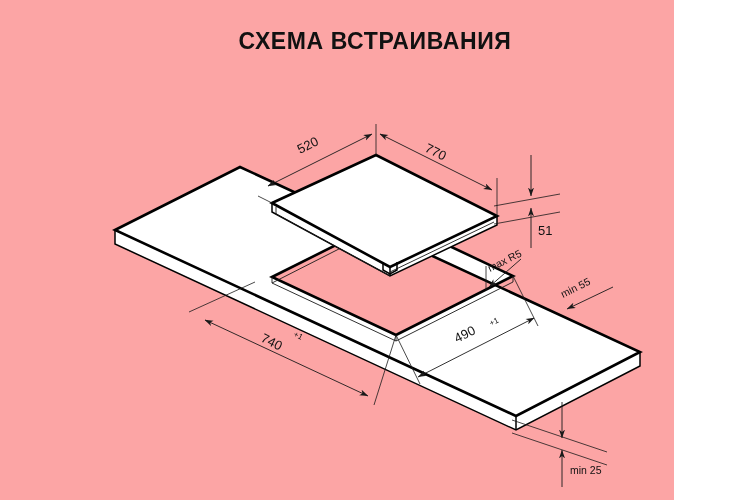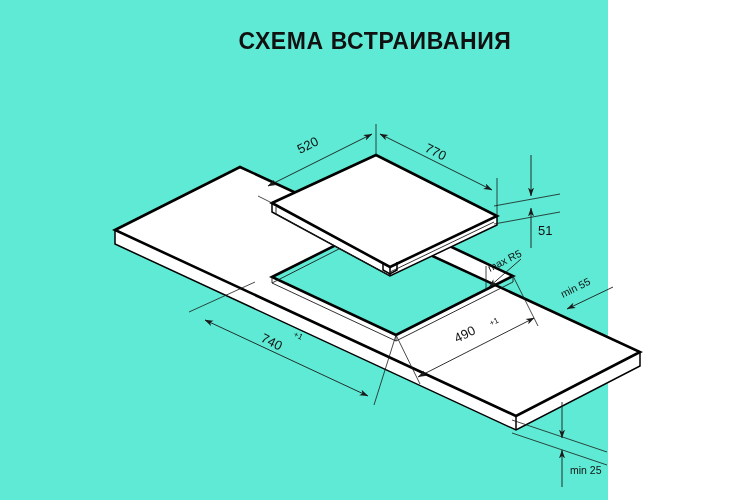--- a/index.html
+++ b/index.html
@@ -8,24 +8,24 @@
     background: #ffffff;
   }
   body {
     width: 750px;
     height: 500px;
     font-family: "Liberation Sans", sans-serif;
     overflow: hidden;
     position: relative;
   }
   #diagram-root {
-    width: 608px;
+    width: 674px;
     height: 500px;
     position: relative;
-    background: #5eead4;
+    background: #fca5a5;
   }
   .page-title {
     position: absolute;
     top: 28px;
     left: 0;
     width: 750px;
     text-align: center;
     font-family: "Liberation Sans", sans-serif;
     font-size: 23px;
     font-weight: bold;

